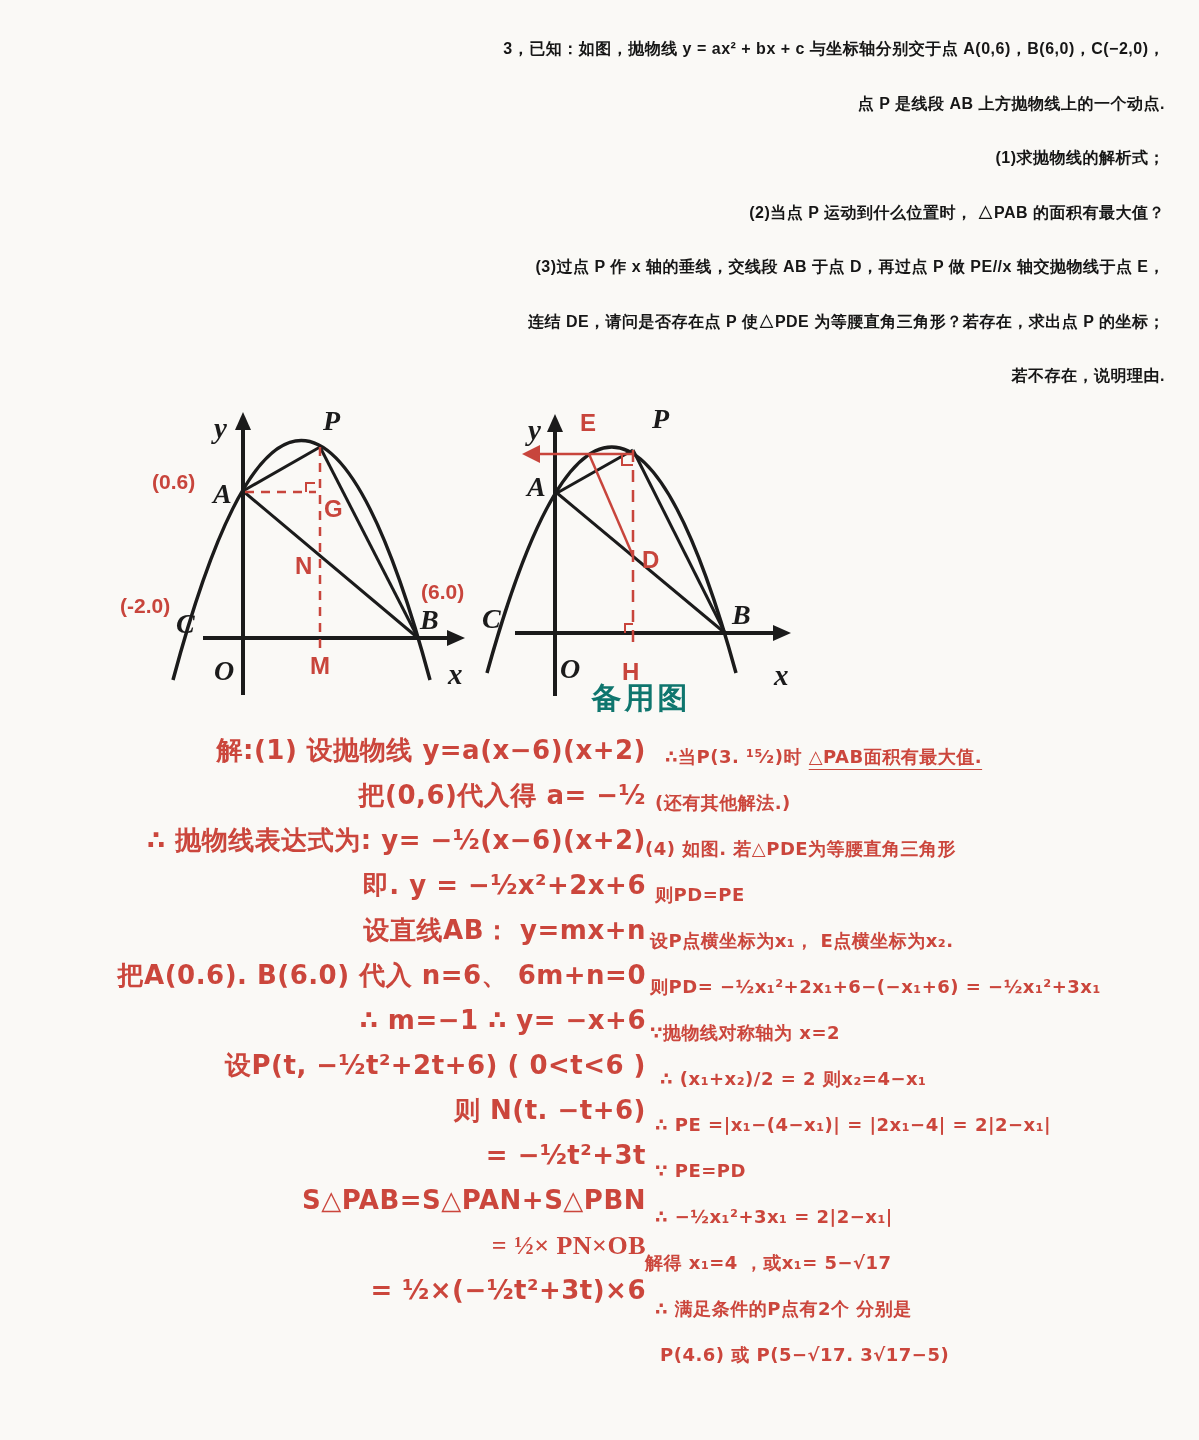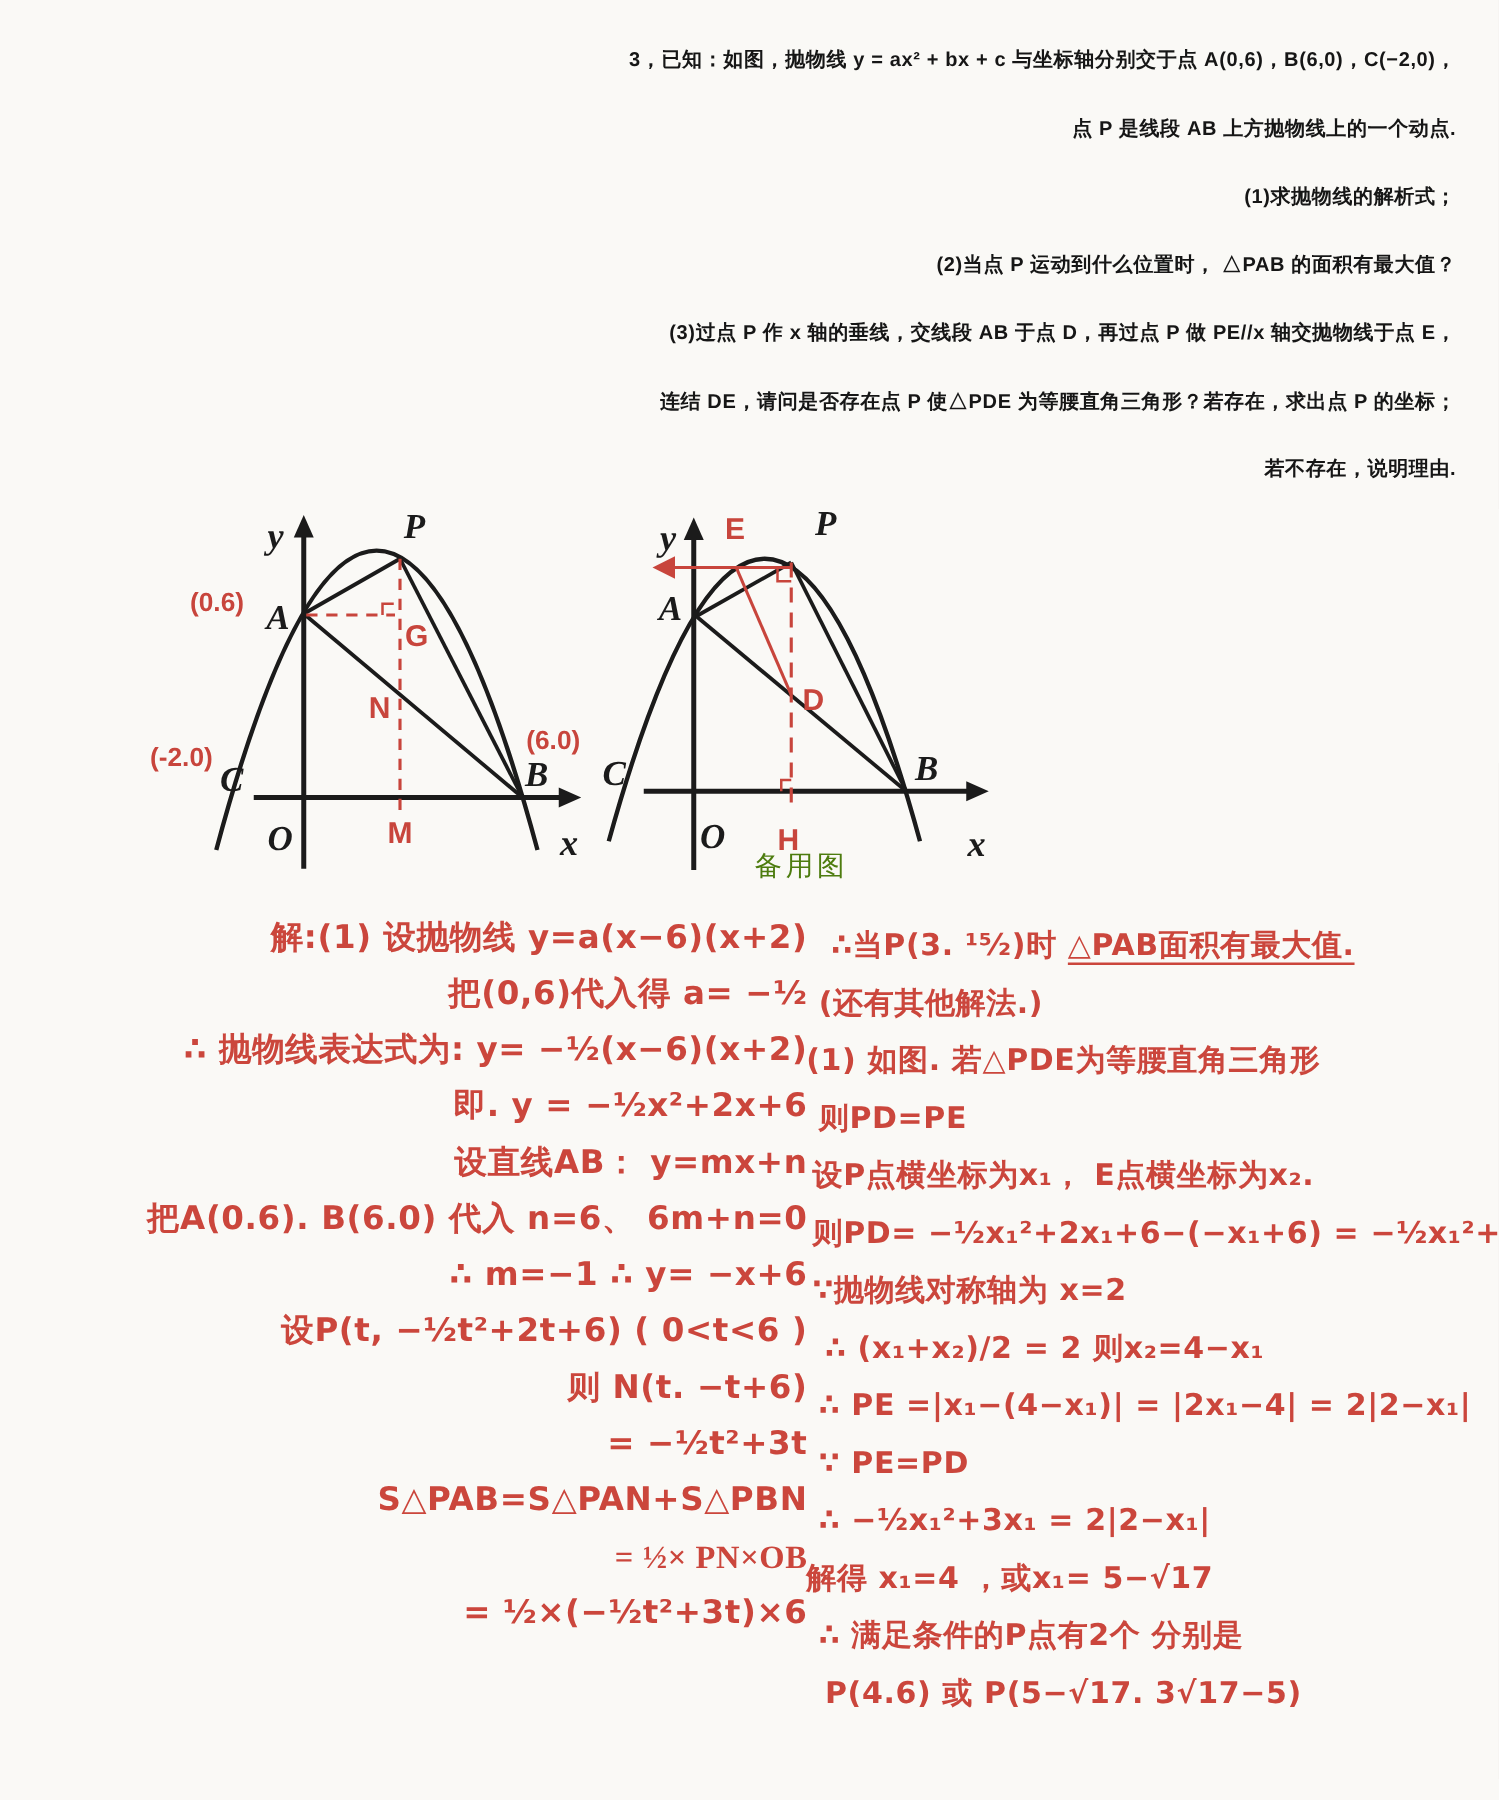--- a/index.html
+++ b/index.html
@@ -19,34 +19,34 @@
     font-weight:700;font-size:16px;line-height:54.5px;
     letter-spacing:0.5px;color:#161616;text-align:right;
   }
   .p-line{white-space:nowrap;}
   
   .fig{position:absolute;}
   #fig-left{left:118px;top:400px;}
   #fig-right{left:470px;top:398px;}
   #fig-caption{
     position:absolute;left:556px;top:678px;width:170px;
-    font-size:22px;font-weight:400;color:#4d7c0f;text-align:center;
+    font-size:30px;font-weight:700;color:#0f766e;text-align:center;
     letter-spacing:3px;
   }
   svg text{font-family:"Liberation Serif", serif;}
   .axis-label{font-style:italic;font-size:29px;font-weight:700;fill:#1b1b1b;}
   .pt-label{font-style:italic;font-size:28px;font-weight:700;fill:#1b1b1b;}
   .red-label{font-size:21px;font-weight:700;fill:#c8453c;font-family:"Liberation Sans",sans-serif;}
   .red-pt{font-size:24px;font-weight:700;fill:#c8453c;font-family:"Liberation Sans",sans-serif;}
   
   .sol-col{position:absolute;color:#cb463c;font-family:"DejaVu Sans",sans-serif;}
   #sol-left{left:98px;top:736px;width:548px;text-align:right;}
   #sol-right{left:645px;top:742px;width:554px;}
   #sol-left .hw-line{font-size:26px;line-height:29px;margin-bottom:16px;}
-  #sol-right .hw-line{font-size:24px;line-height:29px;margin-bottom:17px;}
+  #sol-right .hw-line{font-size:18px;line-height:29px;margin-bottom:17px;}
   .hw-line{white-space:nowrap;font-weight:700;letter-spacing:0.5px;}
   .hw-line .ul{text-decoration:underline;text-underline-offset:6px;}
 </style>
 </head>
 <body>
 
 <div id="page">
 
   <div id="problem">
     <div class="p-line">3，已知：如图，抛物线 y = ax² + bx + c 与坐标轴分别交于点 A(0,6)，B(6,0)，C(−2,0)，</div>
@@ -137,21 +137,21 @@
       <div class="hw-line" style="padding-left: 15px;"><span>设P(t, −½t²+2t+6)     (  0&lt;t&lt;6 )</span></div>
       <div class="hw-line" style="padding-left: 25px;"><span>则 N(t.  −t+6)</span></div>
       <div class="hw-line" style="padding-left: 160px;"><span>= −½t²+3t</span></div>
       <div class="hw-line" style="padding-left: 0px;"><span>S△PAB=S△PAN+S△PBN</span></div>
       <div class="hw-line" style="padding-left: 90px; font-family: Liberation Serif, serif;"><span>= ½× PN×OB</span></div>
       <div class="hw-line" style="padding-left: 95px;"><span>= ½×(−½t²+3t)×6</span></div>
     </div>
   <div id="sol-right" class="sol-col">
       <div class="hw-line" style="padding-left: 20px;"><span>∴当P(3. ¹⁵⁄₂)时  </span><span class="ul">△PAB面积有最大值.</span></div>
       <div class="hw-line" style="padding-left: 10px;"><span>(还有其他解法.)</span></div>
-      <div class="hw-line" style="padding-left: 0px;"><span>(1)  如图. 若△PDE为等腰直角三角形</span></div>
+      <div class="hw-line" style="padding-left: 0px;"><span>(4)  如图. 若△PDE为等腰直角三角形</span></div>
       <div class="hw-line" style="padding-left: 10px;"><span>则PD=PE</span></div>
       <div class="hw-line" style="padding-left: 5px;"><span>设P点横坐标为x₁， E点横坐标为x₂.</span></div>
       <div class="hw-line" style="padding-left: 5px;"><span>则PD= −½x₁²+2x₁+6−(−x₁+6) = −½x₁²+3x₁</span></div>
       <div class="hw-line" style="padding-left: 5px;"><span>∵抛物线对称轴为 x=2</span></div>
       <div class="hw-line" style="padding-left: 15px; margin-top: 15px;"><span>∴ (x₁+x₂)/2 = 2      则x₂=4−x₁</span></div>
       <div class="hw-line" style="padding-left: 10px;"><span>∴ PE =|x₁−(4−x₁)| = |2x₁−4| = 2|2−x₁|</span></div>
       <div class="hw-line" style="padding-left: 10px;"><span>∵ PE=PD</span></div>
       <div class="hw-line" style="padding-left: 10px;"><span>∴ −½x₁²+3x₁ = 2|2−x₁|</span></div>
       <div class="hw-line" style="padding-left: 0px;"><span>解得 x₁=4 ，或x₁= 5−√17</span></div>
       <div class="hw-line" style="padding-left: 10px;"><span>∴ 满足条件的P点有2个  分别是</span></div>

